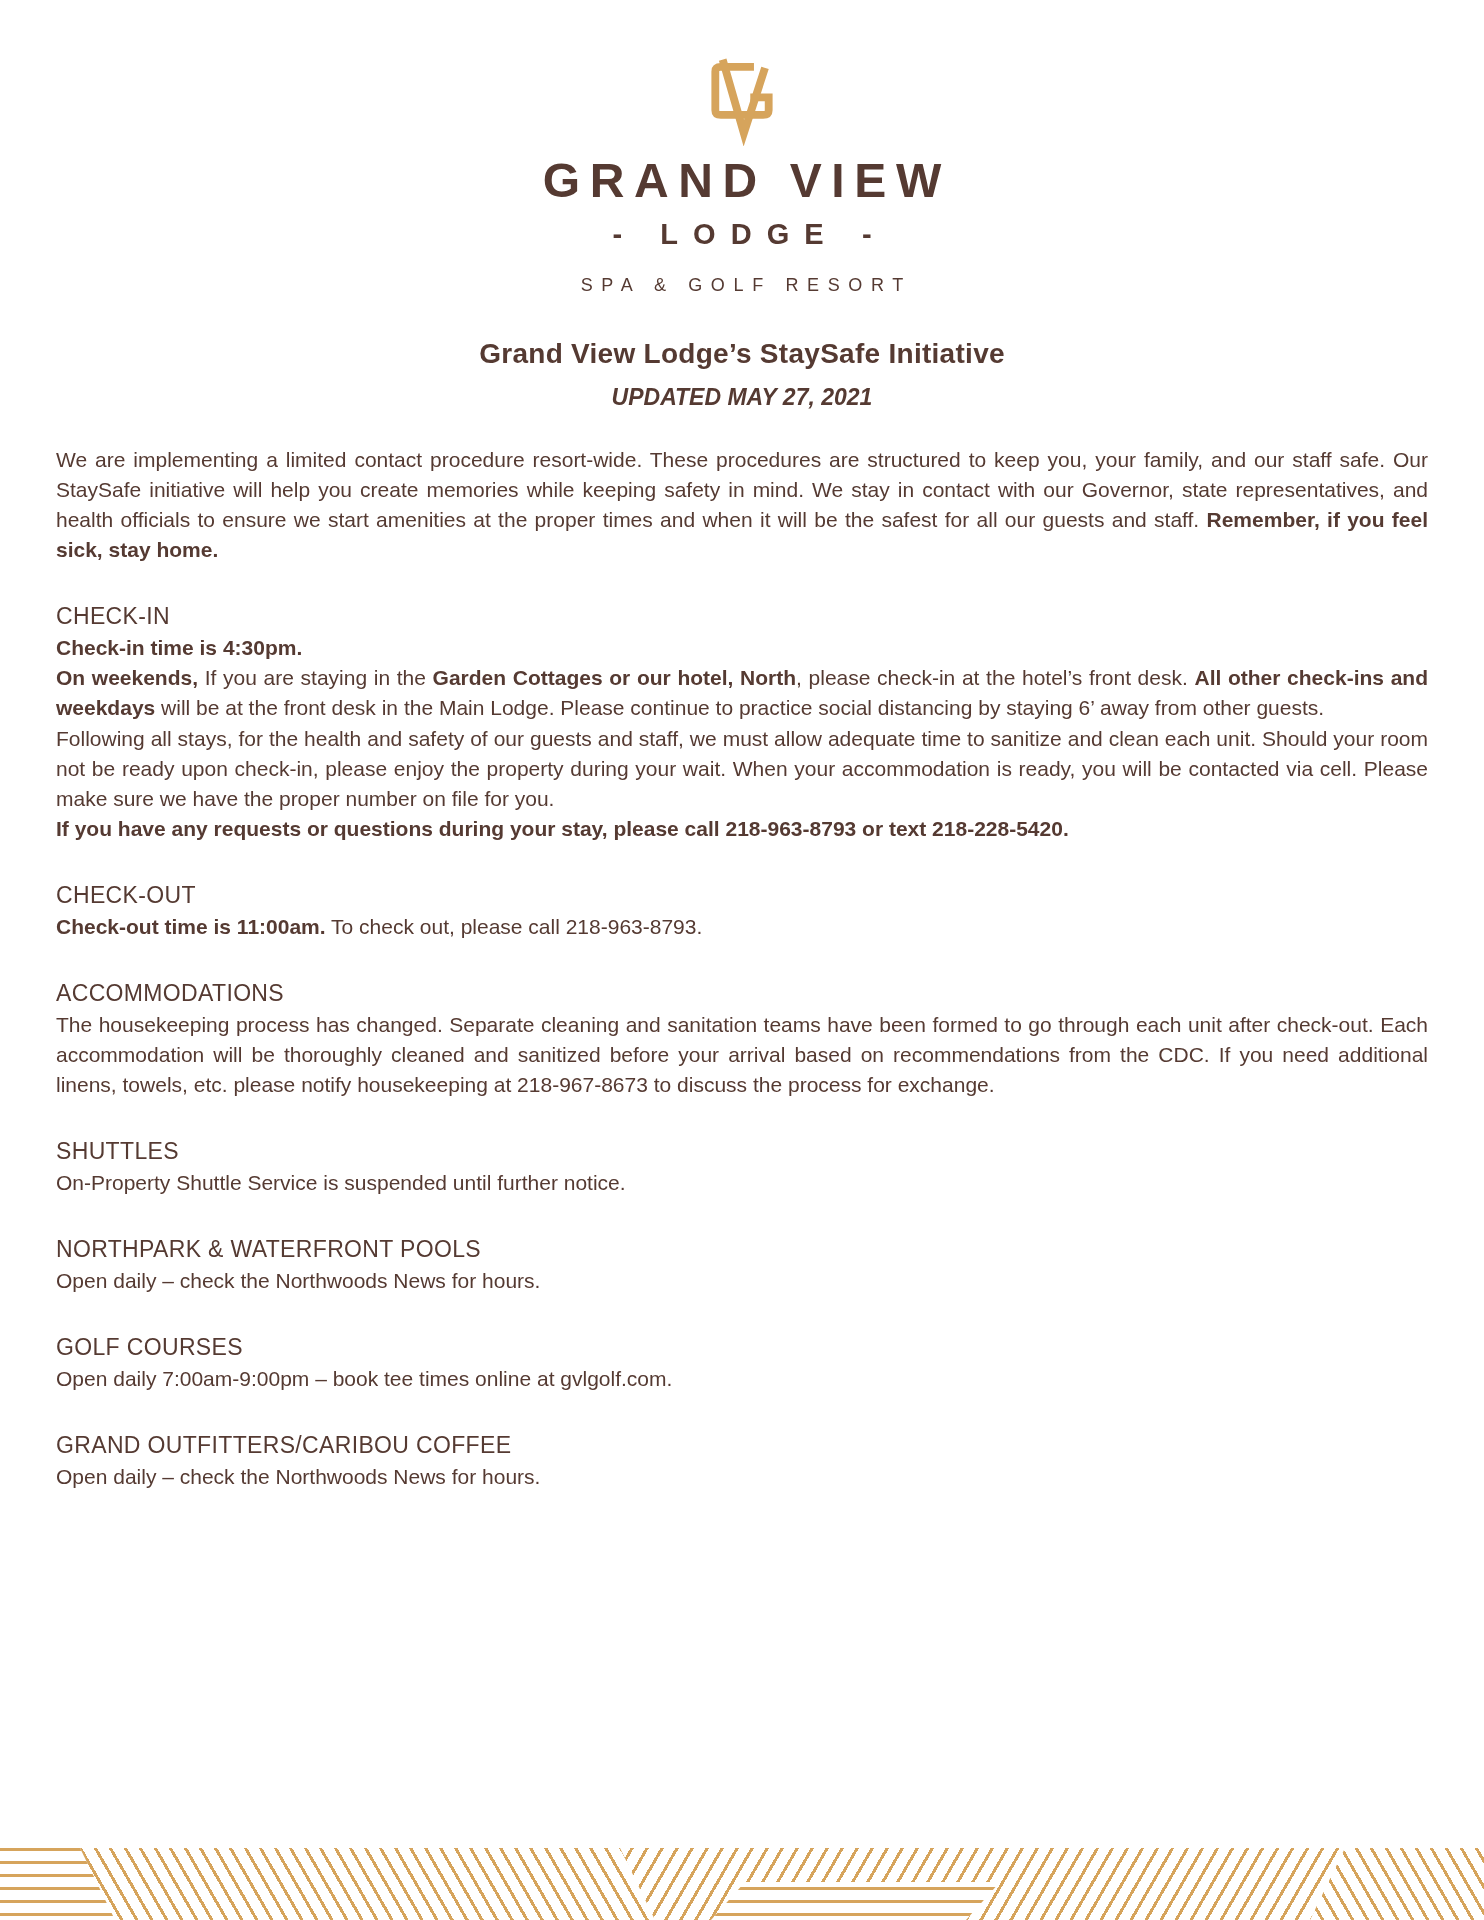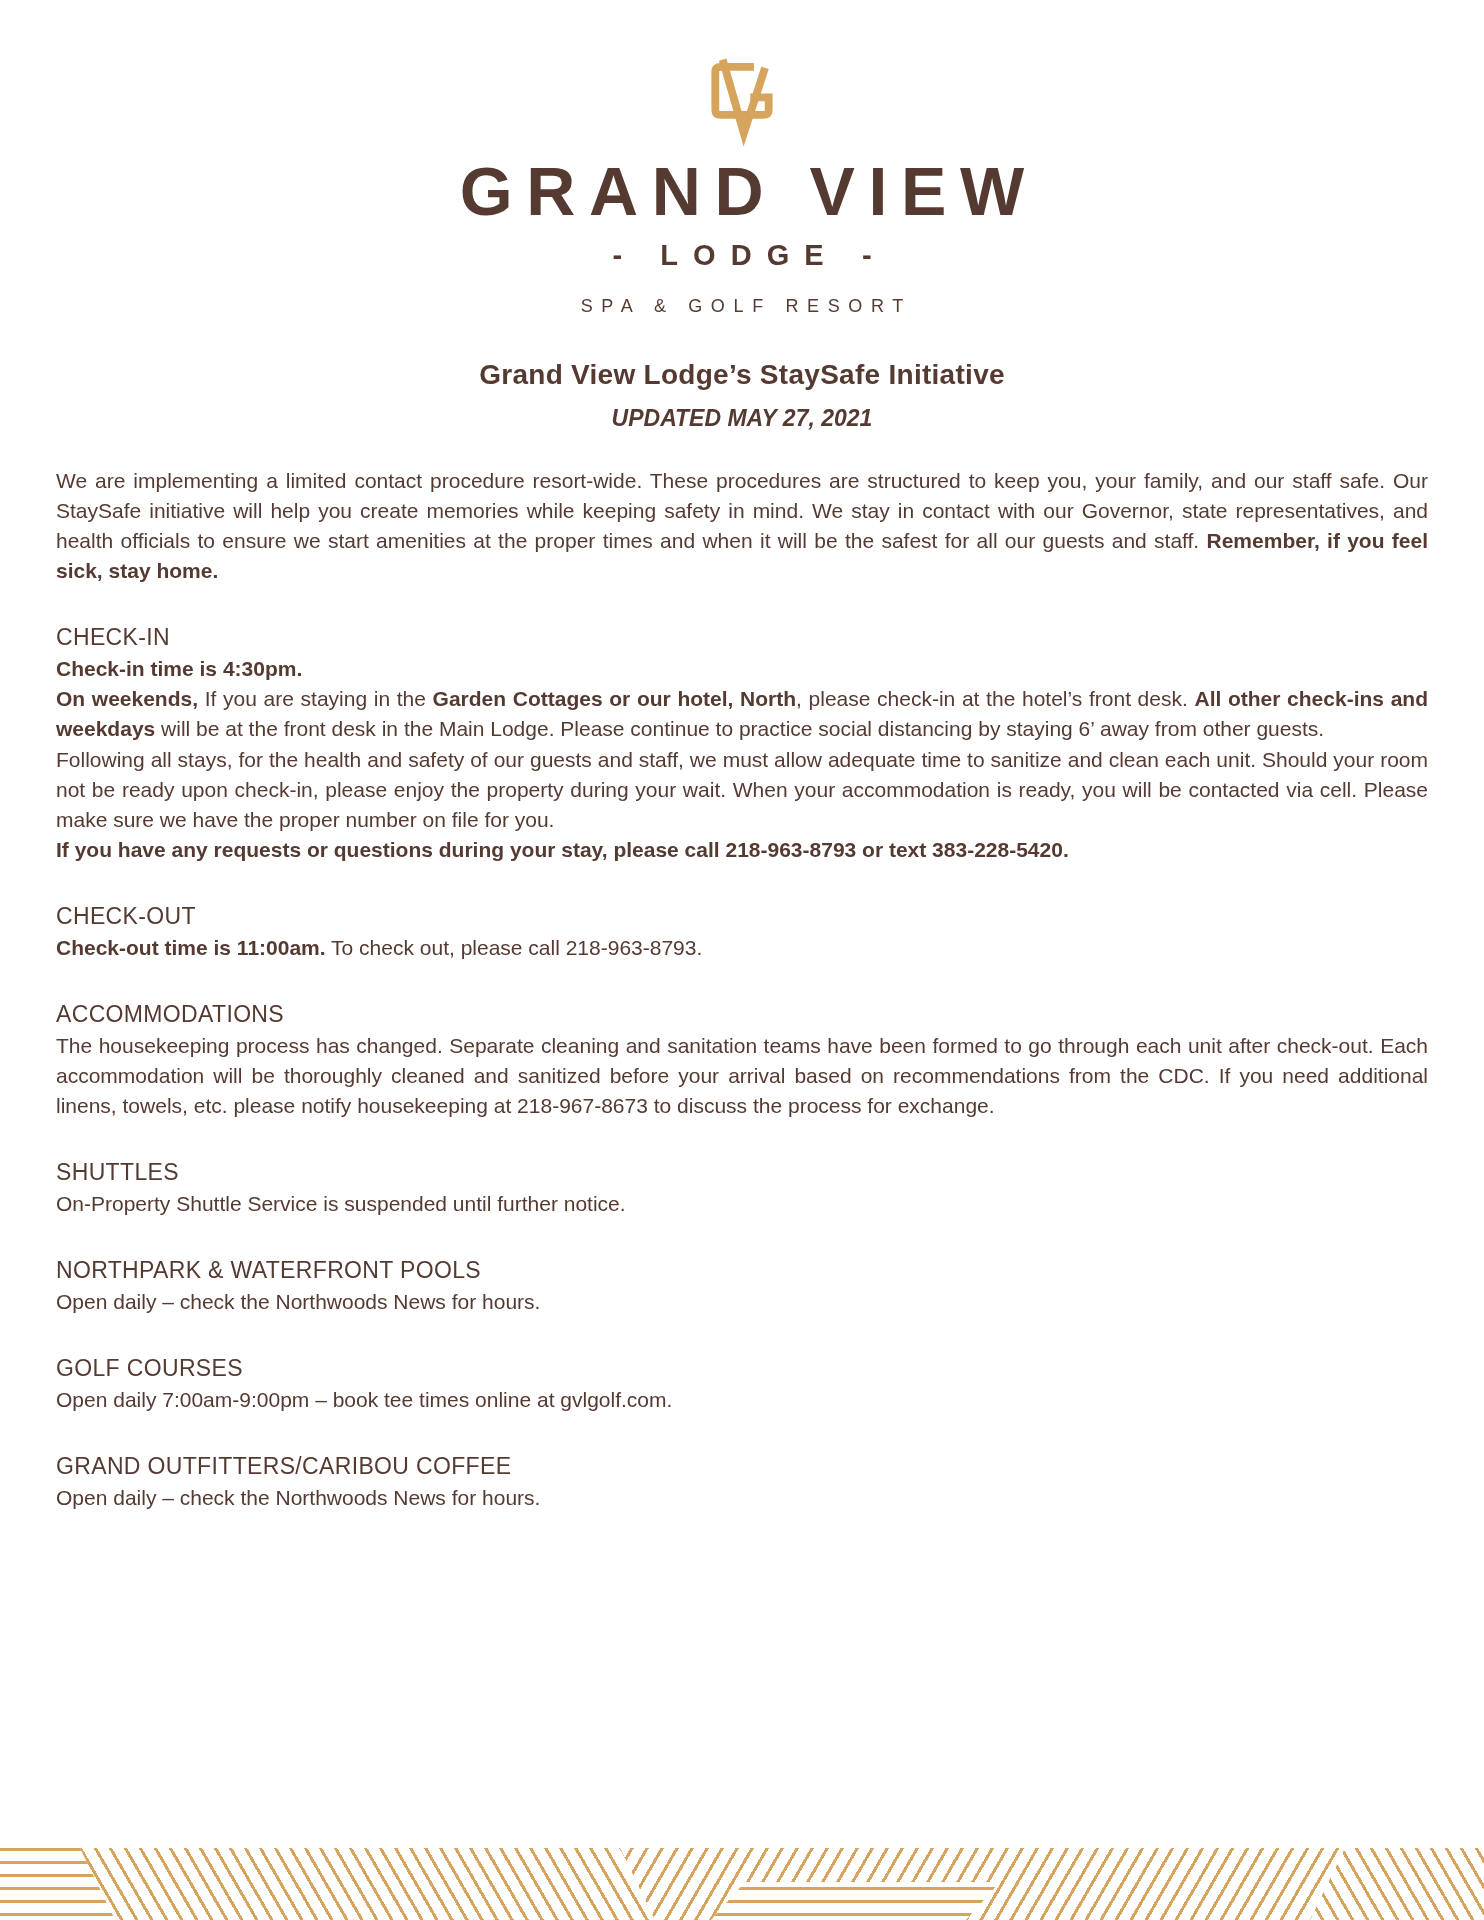--- a/index.html
+++ b/index.html
@@ -17,21 +17,21 @@
     font-family:"Liberation Sans",sans-serif;
     color:var(--brown);
   }
   .content{padding:0 56px;}
 
   
   .logo-block{padding-top:56px;text-align:center;}
   .monogram{display:block;margin:0 auto;}
   .logo-name{
     margin-top:10px;
-    font-size:68px;
+    font-size:48px;
     font-weight:700;
     letter-spacing:0.20em;
     padding-left:0.20em;
     line-height:1.05;
   }
   .logo-lodge{
     margin-top:12px;
     font-size:29px;
     font-weight:700;
     letter-spacing:0.52em;
@@ -131,21 +131,21 @@
 
     <main>
         <section>
           <p><span>We are implementing a limited contact procedure resort-wide. These procedures are structured to keep you, your family, and our staff safe. Our StaySafe initiative will help you create memories while keeping safety in mind. We stay in contact with our Governor, state representatives, and health officials to ensure we start amenities at the proper times and when it will be the safest for all our guests and staff. </span><strong>Remember, if you feel sick, stay home.</strong></p>
         </section>
         <section>
           <h3>CHECK-IN</h3>
           <p><strong>Check-in time is 4:30pm.</strong></p>
           <p><strong>On weekends,</strong><span> If you are staying in the </span><strong>Garden Cottages or our hotel, North</strong><span>, please check-in at the hotel’s front desk. </span><strong>All other check-ins and weekdays</strong><span> will be at the front desk in the Main Lodge. Please continue to practice social distancing by staying 6’ away from other guests.</span></p>
           <p><span>Following all stays, for the health and safety of our guests and staff, we must allow adequate time to sanitize and clean each unit. Should your room not be ready upon check-in, please enjoy the property during your wait. When your accommodation is ready, you will be contacted via cell. Please make sure we have the proper number on file for you.</span></p>
-          <p><strong>If you have any requests or questions during your stay, please call 218-963-8793 or text 383-228-5420.</strong></p>
+          <p><strong>If you have any requests or questions during your stay, please call 218-963-8793 or text 218-228-5420.</strong></p>
         </section>
         <section>
           <h3>CHECK-OUT</h3>
           <p><strong>Check-out time is 11:00am.</strong><span> To check out, please call 218-963-8793.</span></p>
         </section>
         <section>
           <h3>ACCOMMODATIONS</h3>
           <p><span>The housekeeping process has changed. Separate cleaning and sanitation teams have been formed to go through each unit after check-out. Each accommodation will be thoroughly cleaned and sanitized before your arrival based on recommendations from the CDC. If you need additional linens, towels, etc. please notify housekeeping at 218-967-8673 to discuss the process for exchange.</span></p>
         </section>
         <section>

